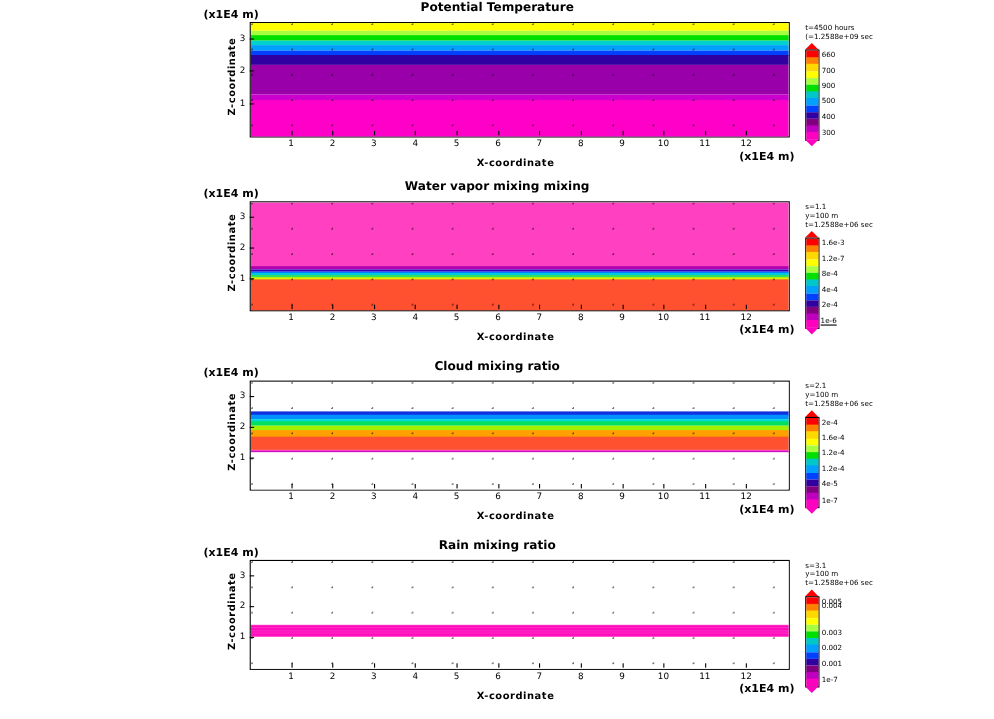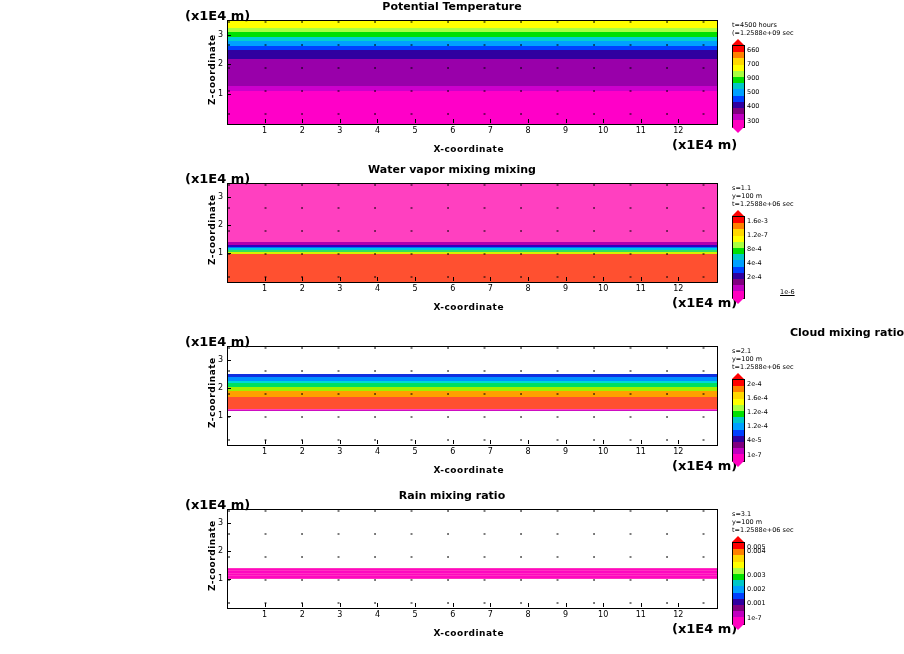--- a/index.html
+++ b/index.html
@@ -23,21 +23,21 @@
     background-size:36.5px 23px;
     background-position:0 0;
     pointer-events:none;
   }
   .ylabel{
     position:absolute;
     font-size:9px;font-weight:bold;letter-spacing:.5px;
     transform:rotate(-90deg);transform-origin:left top;white-space:nowrap;
   }
   .xlabel{position:absolute;font-size:9px;font-weight:bold;letter-spacing:.5px;white-space:nowrap;}
-  .unit{position:absolute;font-size:13px;font-weight:bold;white-space:nowrap;}
+  .unit{position:absolute;font-size:10px;font-weight:bold;white-space:nowrap;}
   .tickx{position:absolute;font-size:8px;text-align:center;width:20px;}
   .ticky{position:absolute;font-size:8px;text-align:right;width:14px;}
   .tickmark{position:absolute;background:#000;}
   .legendinfo{position:absolute;font-size:6.5px;line-height:7.5px;color:#000;white-space:nowrap;}
   .cbar{position:absolute;width:11px;border:1px solid #000;}
   .cbseg{position:absolute;left:0;width:100%;}
   .cblabel{position:absolute;font-size:6.5px;white-space:nowrap;}
   .arrowup{
     position:absolute;width:0;height:0;
     border-left:6px solid transparent;border-right:6px solid transparent;
@@ -195,24 +195,24 @@
         <div class="cbseg" style="top: 62px; height: 6.6px; background: rgb(128, 0, 128);"></div>
         <div class="cbseg" style="top: 68.2px; height: 6.6px; background: rgb(192, 0, 192);"></div>
         <div class="cbseg" style="top: 74.4px; height: 6.6px; background: rgb(255, 0, 192);"></div>
       </div>
       <div class="arrowdn" style="left: 731.5px; top: 297.6px; border-top: 6px solid rgb(255, 0, 192);"></div>
       <div class="cblabel" style="left: 747px; top: 217px;">1.6e-3</div>
       <div class="cblabel" style="left: 747px; top: 231.12px;">1.2e-7</div>
       <div class="cblabel" style="left: 747px; top: 245.24px;">8e-4</div>
       <div class="cblabel" style="left: 747px; top: 259.36px;">4e-4</div>
       <div class="cblabel" style="left: 747px; top: 273.48px;">2e-4</div>
-      <div class="cblabel" style="left: 780px; top: 287.6px; text-decoration: underline;">1e-6</div>
+      <div class="cblabel" style="left: 746px; top: 287.6px; text-decoration: underline;">1e-6</div>
     </div>
     <div class="panel" style="top: 0px; height: 654px;">
-      <div class="ptitle" style="top: 326px; text-align: right;">Cloud mixing ratio</div>
+      <div class="ptitle" style="top: 326px;">Cloud mixing ratio</div>
       <div class="plotbox" style="left: 227px; top: 346px; width: 489px; height: 98px;">
         <div class="stack">
           <div class="band" style="top: 0px; height: 27.2px; background: rgb(255, 255, 255);"></div>
           <div class="band" style="top: 26.6px; height: 4.24px; background: rgb(16, 48, 224);"></div>
           <div class="band" style="top: 30.24px; height: 3.96px; background: rgb(0, 144, 255);"></div>
           <div class="band" style="top: 33.6px; height: 3.4px; background: rgb(0, 216, 216);"></div>
           <div class="band" style="top: 36.4px; height: 3.96px; background: rgb(0, 224, 96);"></div>
           <div class="band" style="top: 39.76px; height: 5.08px; background: rgb(160, 240, 0);"></div>
           <div class="band" style="top: 44.24px; height: 6.76px; background: rgb(255, 160, 0);"></div>
           <div class="band" style="top: 50.4px; height: 11.8px; background: rgb(255, 80, 48);"></div>

